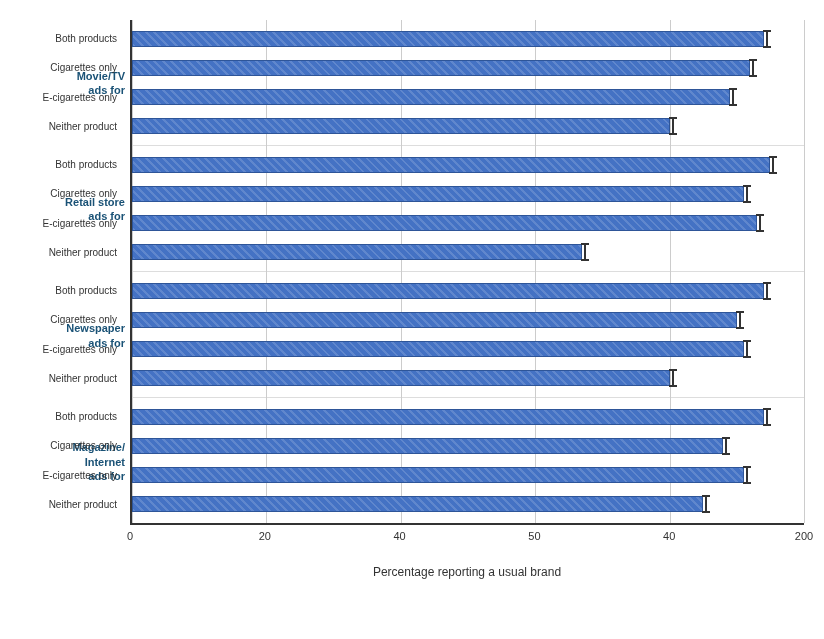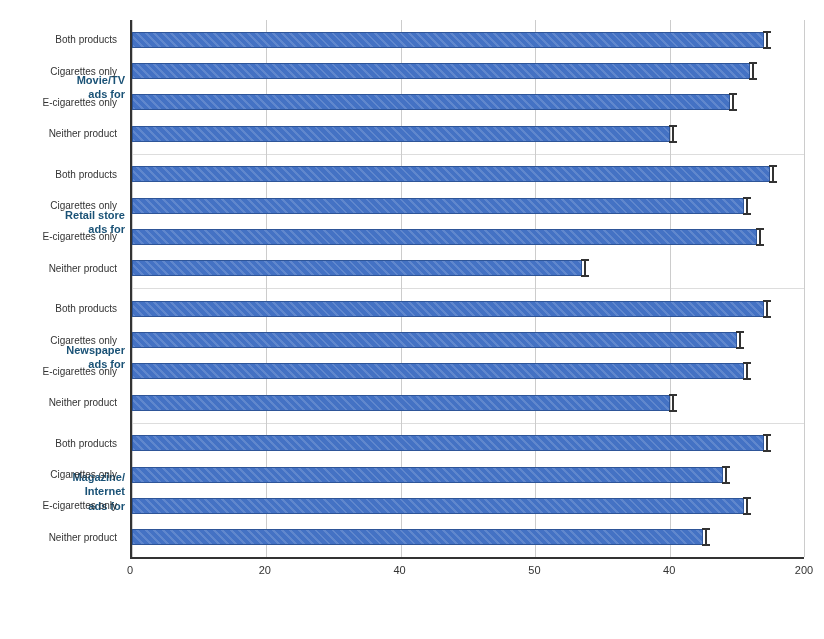--- a/index.html
+++ b/index.html
@@ -390,13 +390,14 @@
     </div>
   </div>
   <div class="x-axis" id="x-axis" style="height:20px; position:relative;">
       <div class="x-tick" style="left: 0%;">0</div>
       <div class="x-tick" style="left: 20%;">20</div>
       <div class="x-tick" style="left: 40%;">40</div>
       <div class="x-tick" style="left: 60%;">50</div>
       <div class="x-tick" style="left: 80%;">40</div>
       <div class="x-tick" style="left: 100%;">200</div>
     </div>
+  <div class="x-axis-label" id="x-axis-label">Percentage reporting a usual brand</div>
 </div>
 
 </body></html>

